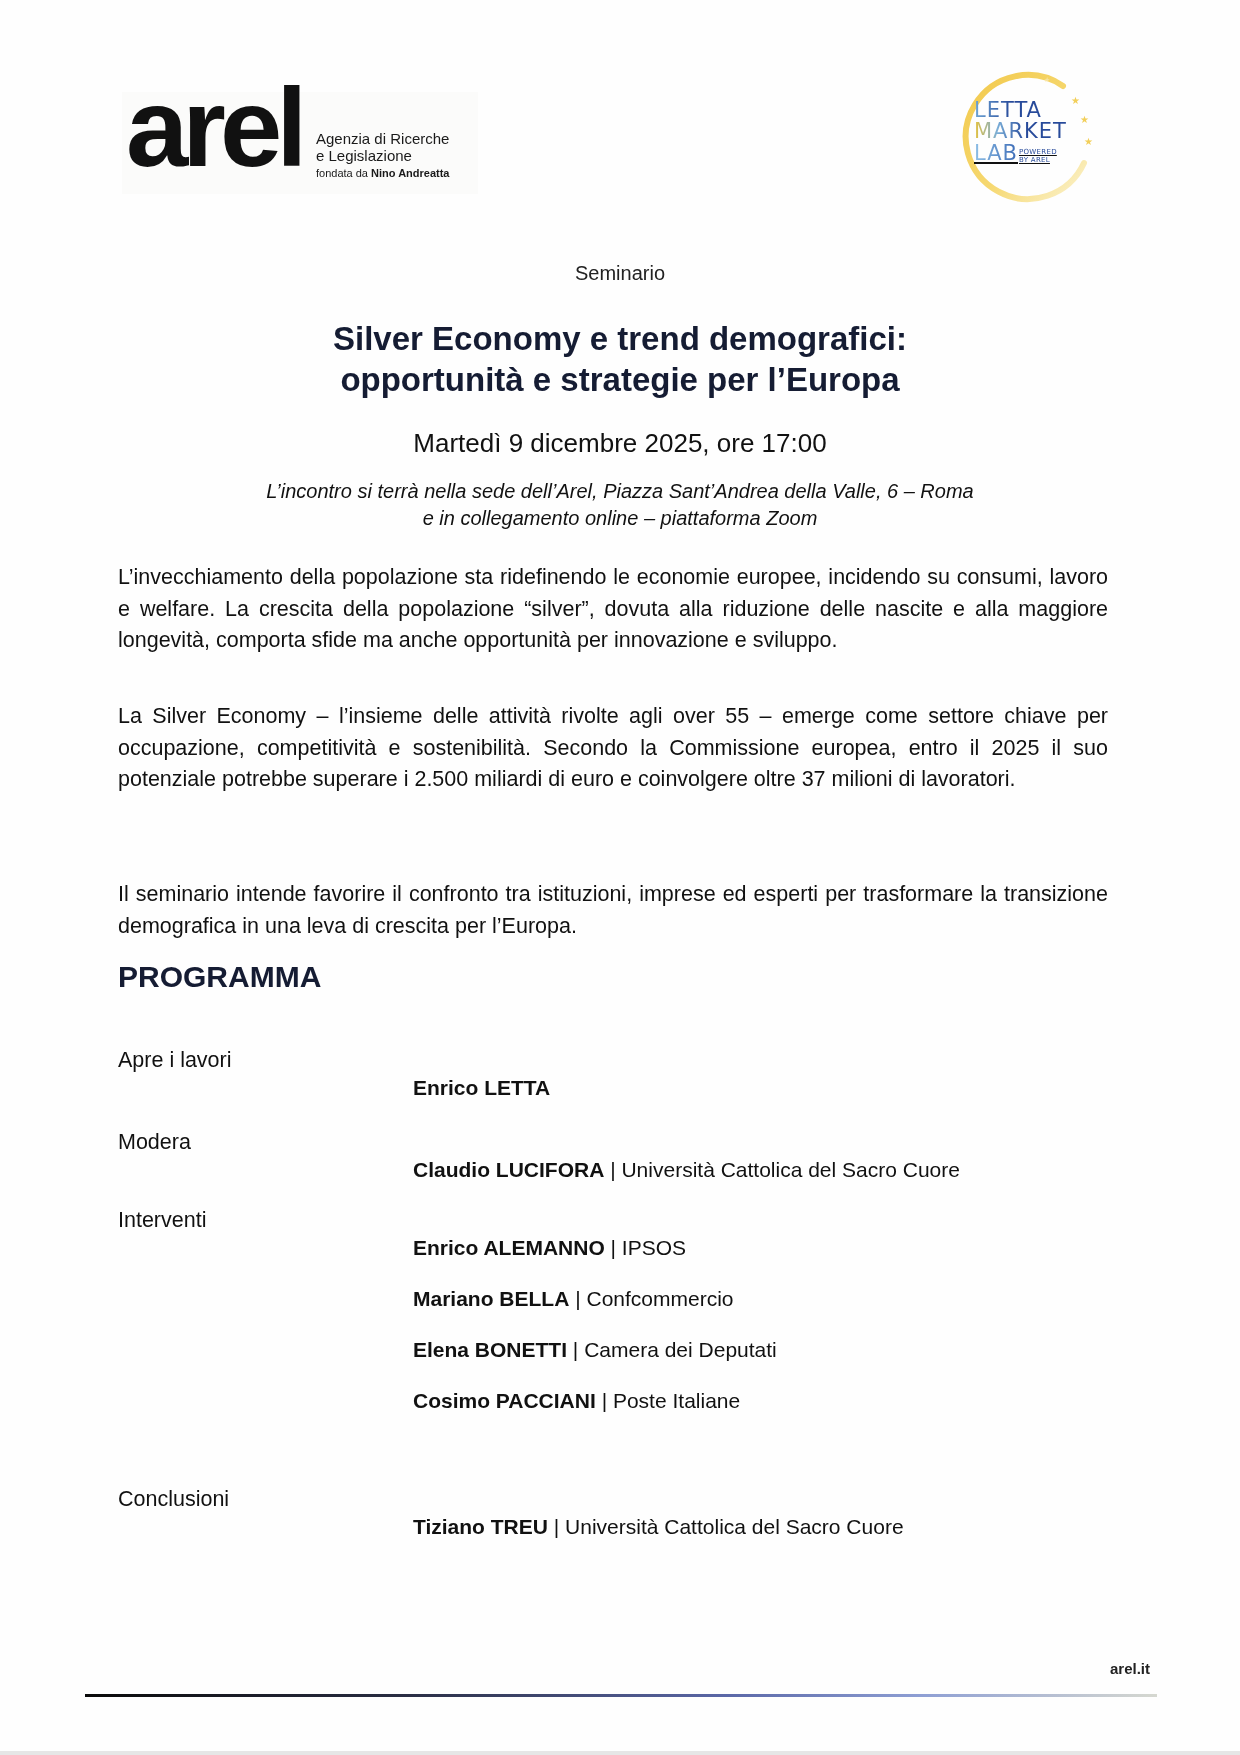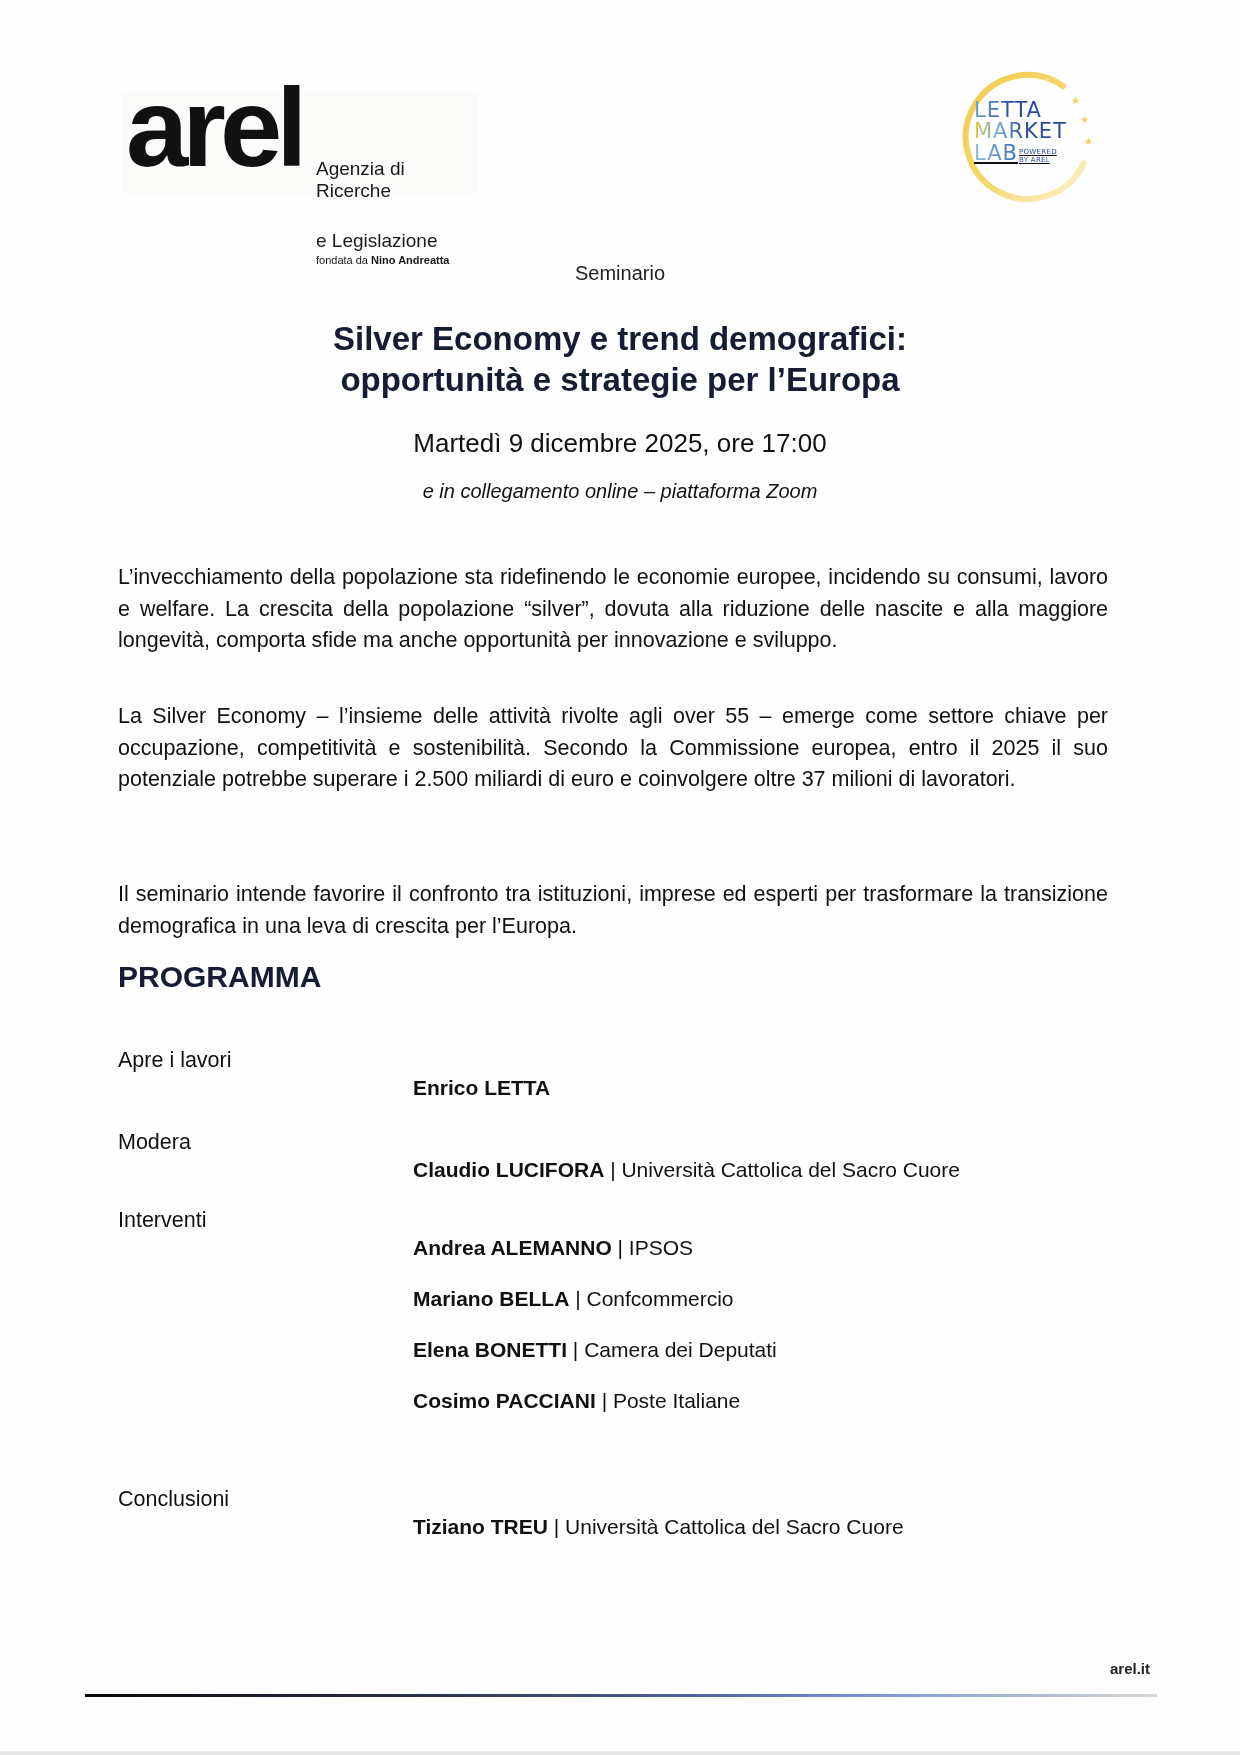--- a/index.html
+++ b/index.html
@@ -9,21 +9,21 @@
   }
   .abs { position: absolute; }
 
   
   .arel-logo { left: 122px; top: 92px; width: 356px; height: 102px; background: #fbfbfa; }
   .arel-word {
     position: absolute; left: 4px; top: -20px; font-family: "Liberation Sans", sans-serif;
     font-weight: 700; font-size: 112px; letter-spacing: -6px; color: #111; line-height: 1;
   }
   .arel-tag { position: absolute; left: 194px; top: 38px; line-height: 1.15; color: #1a1a1a; }
-  .arel-tag .l1, .arel-tag .l2 { font-size: 19px; display: block; margin-top: 28px; }
+  .arel-tag .l1, .arel-tag .l2 { font-size: 15px; display: block; }
   .arel-tag .l3 { font-size: 11px; display: block; margin-top: 2px; }
   .arel-tag .l3 b { font-weight: 700; }
 
   
   .sml-logo { left: 958px; top: 68px; width: 140px; height: 140px; }
   .sml-text { position: absolute; left: 16px; top: 32px; font-family: "DejaVu Sans", sans-serif; line-height: 1.02; }
   .sml-big { font-size: 21px; font-weight: 400; letter-spacing: 1px; color: #274a9a; display: block; }
   .sml-big.s1 { background: linear-gradient(90deg, #6fa6d6, #274a9a 40%); -webkit-background-clip: text; background-clip: text; color: transparent; }
   .sml-big.s2 { background: linear-gradient(90deg, #e7c23a, #7aaed8 25%, #274a9a 55%); -webkit-background-clip: text; background-clip: text; color: transparent; }
   .sml-lab { display: flex; align-items: flex-end; gap: 1px; text-decoration: underline; }
@@ -96,37 +96,38 @@
   </div>
 </div>
 
 <div class="abs center seminario">Seminario</div>
 <div class="abs center title">
   <div>Silver Economy e trend demografici:</div>
   <div>opportunità e strategie per l’Europa</div>
 </div>
 <div class="abs center date">Martedì 9 dicembre 2025, ore 17:00</div>
 <div class="abs center venue">
+  <div>L’incontro si terrà nella sede dell’Arel, Piazza Sant’Andrea della Valle, 6 – Roma</div>
   <div>e in collegamento online – piattaforma Zoom</div>
 </div>
 
 <div class="abs body p1">L’invecchiamento della popolazione sta ridefinendo le economie europee, incidendo su consumi, lavoro e welfare. La crescita della popolazione “silver”, dovuta alla riduzione delle nascite e alla maggiore longevità, comporta sfide ma anche opportunità per innovazione e sviluppo.</div>
 <div class="abs body p2">La Silver Economy – l’insieme delle attività rivolte agli over 55 – emerge come settore chiave per occupazione, competitività e sostenibilità. Secondo la Commissione europea, entro il 2025 il suo potenziale potrebbe superare i 2.500 miliardi di euro e coinvolgere oltre 37 milioni di lavoratori.</div>
 <div class="abs body p3">Il seminario intende favorire il confronto tra istituzioni, imprese ed esperti per trasformare la transizione demografica in una leva di crescita per l’Europa.</div>
 
 <div class="abs programma">PROGRAMMA</div>
 
 <div class="abs row-label" style="top:1048px">Apre i lavori</div>
 <div class="abs row-val" style="top:1048px"><b>Enrico LETTA</b></div>
 
 <div class="abs row-label" style="top:1130px">Modera</div>
 <div class="abs row-val" style="top:1130px"><b>Claudio LUCIFORA</b><span> | </span><span>Università Cattolica del Sacro Cuore</span></div>
 
 <div class="abs row-label" style="top:1208px">Interventi</div>
-<div class="abs row-val" style="top:1208px"><b>Andrea ALEMANNO</b><span> | </span><span>IPSOS</span></div>
+<div class="abs row-val" style="top:1208px"><b>Enrico ALEMANNO</b><span> | </span><span>IPSOS</span></div>
 <div class="abs row-val" style="top:1259px"><b>Mariano BELLA</b><span> | </span><span>Confcommercio</span></div>
 <div class="abs row-val" style="top:1310px"><b>Elena BONETTI</b><span> | </span><span>Camera dei Deputati</span></div>
 <div class="abs row-val" style="top:1361px"><b>Cosimo PACCIANI</b><span> | </span><span>Poste Italiane</span></div>
 
 <div class="abs row-label" style="top:1487px">Conclusioni</div>
 <div class="abs row-val" style="top:1487px"><b>Tiziano TREU</b><span> | </span><span>Università Cattolica del Sacro Cuore</span></div>
 
 <div class="abs footer-url">arel.it</div>
 <div class="abs footer-line"></div>
 <div class="abs bottom-edge"></div>

